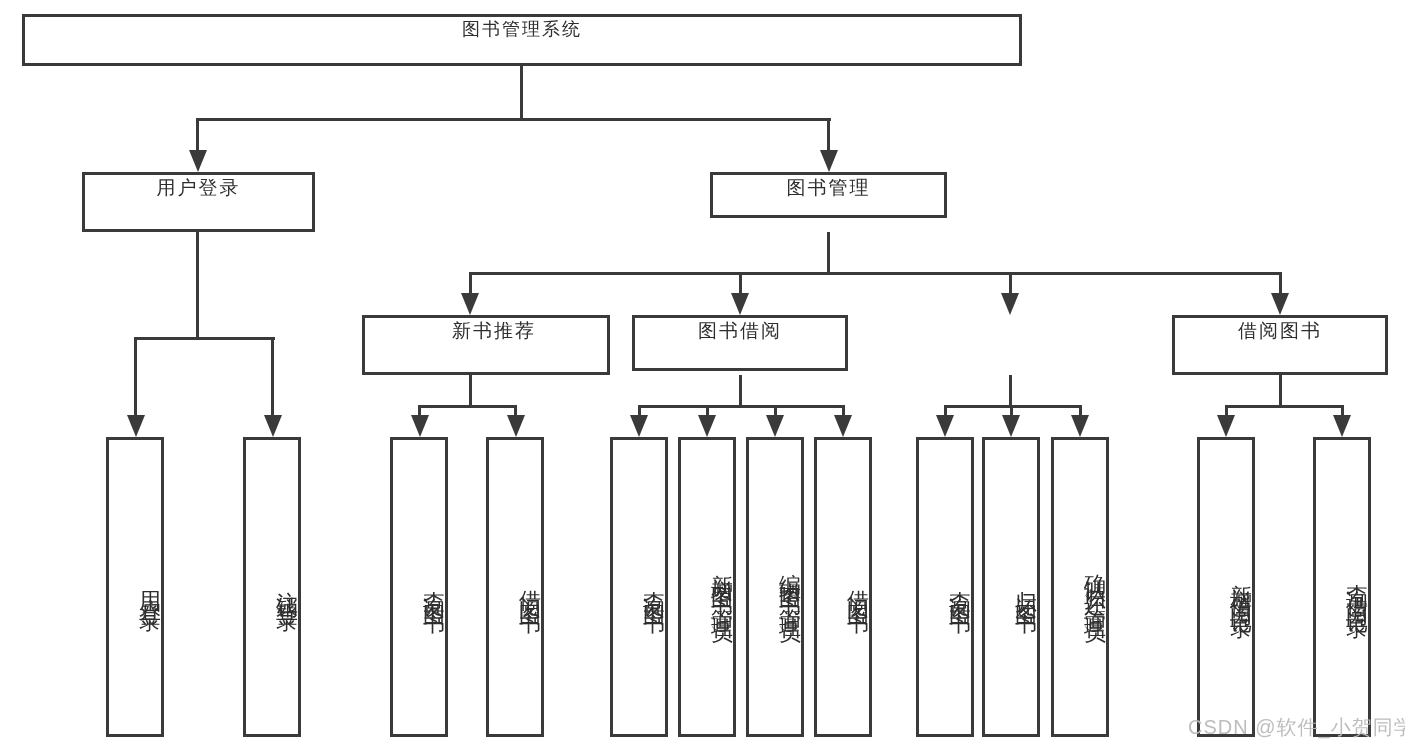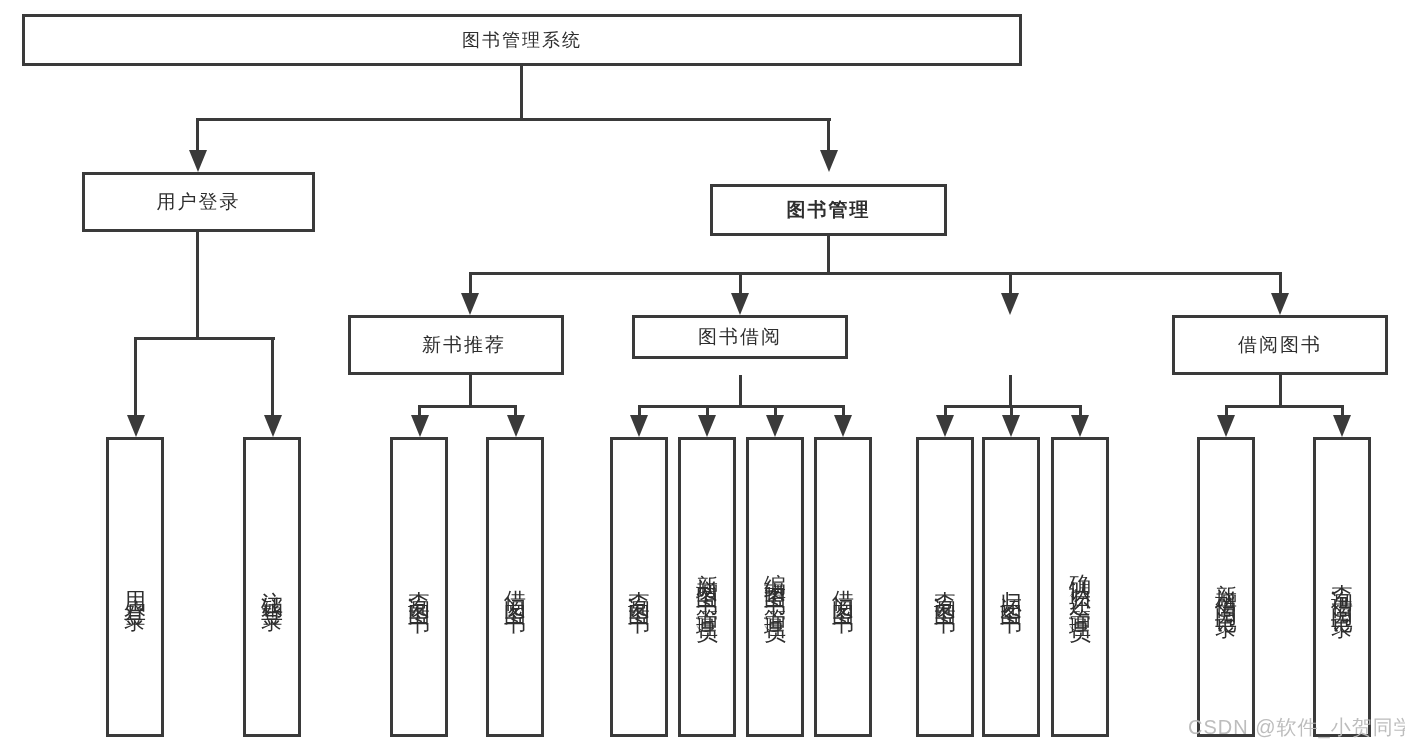--- a/index.html
+++ b/index.html
@@ -8,21 +8,21 @@
     width:1405px;height:747px;
     background:#ffffff;
     font-family:"Liberation Sans","DejaVu Sans",sans-serif;
     overflow:hidden;
   }
   .node{
     position:absolute;
     background:#ffffff;
     border:3px solid #3a3a3a;
     box-sizing:border-box;
-    display:flex;align-items:center;justify-content:center;
+    display:flex;align-items:flex-start;justify-content:center;
     color:#2e2e2e;
     z-index:2;
   }
   .node.h{font-size:19px;letter-spacing:2px;}
   .node.root{font-size:18px;letter-spacing:2px;}
   .node.v{
     font-size:22px;
     writing-mode:vertical-rl;
     text-orientation:mixed;
     letter-spacing:7px;
@@ -110,28 +110,28 @@
   <div class="line" style="left:1341px;top:405px;width:3px;height:12px;"></div>
   <div class="arrow" style="left:1333px;top:415px;"></div>
 
   <div class="node h root" style="left:22px;top:14px;width:1000px;height:52px;">
     <span>图书管理系统</span>
   </div>
 
   <div class="node h" style="left:82px;top:172px;width:233px;height:60px;">
     <span>用户登录</span>
   </div>
-  <div class="node h" style="left:710px;top:184px;width:237px;height:52px;font-weight:bold;">
+  <div class="node h" style="left:710px;top:172px;width:237px;height:46px;">
     <span>图书管理</span>
   </div>
 
-  <div class="node h" style="left:348px;top:315px;width:216px;height:60px;padding-left:16px;">
+  <div class="node h" style="left:362px;top:315px;width:248px;height:60px;padding-left:16px;">
     <span>新书推荐</span>
   </div>
-  <div class="node h" style="left:632px;top:315px;width:216px;height:44px;">
+  <div class="node h" style="left:632px;top:315px;width:216px;height:56px;">
     <span>图书借阅</span>
   </div>
   <div class="node h" style="left:1172px;top:315px;width:216px;height:60px;">
     <span>借阅图书</span>
   </div>
 
   <div class="node v" style="left:106px;top:437px;width:58px;height:300px;">
     <span>用户登录</span>
   </div>
   <div class="node v" style="left:243px;top:437px;width:58px;height:300px;">

